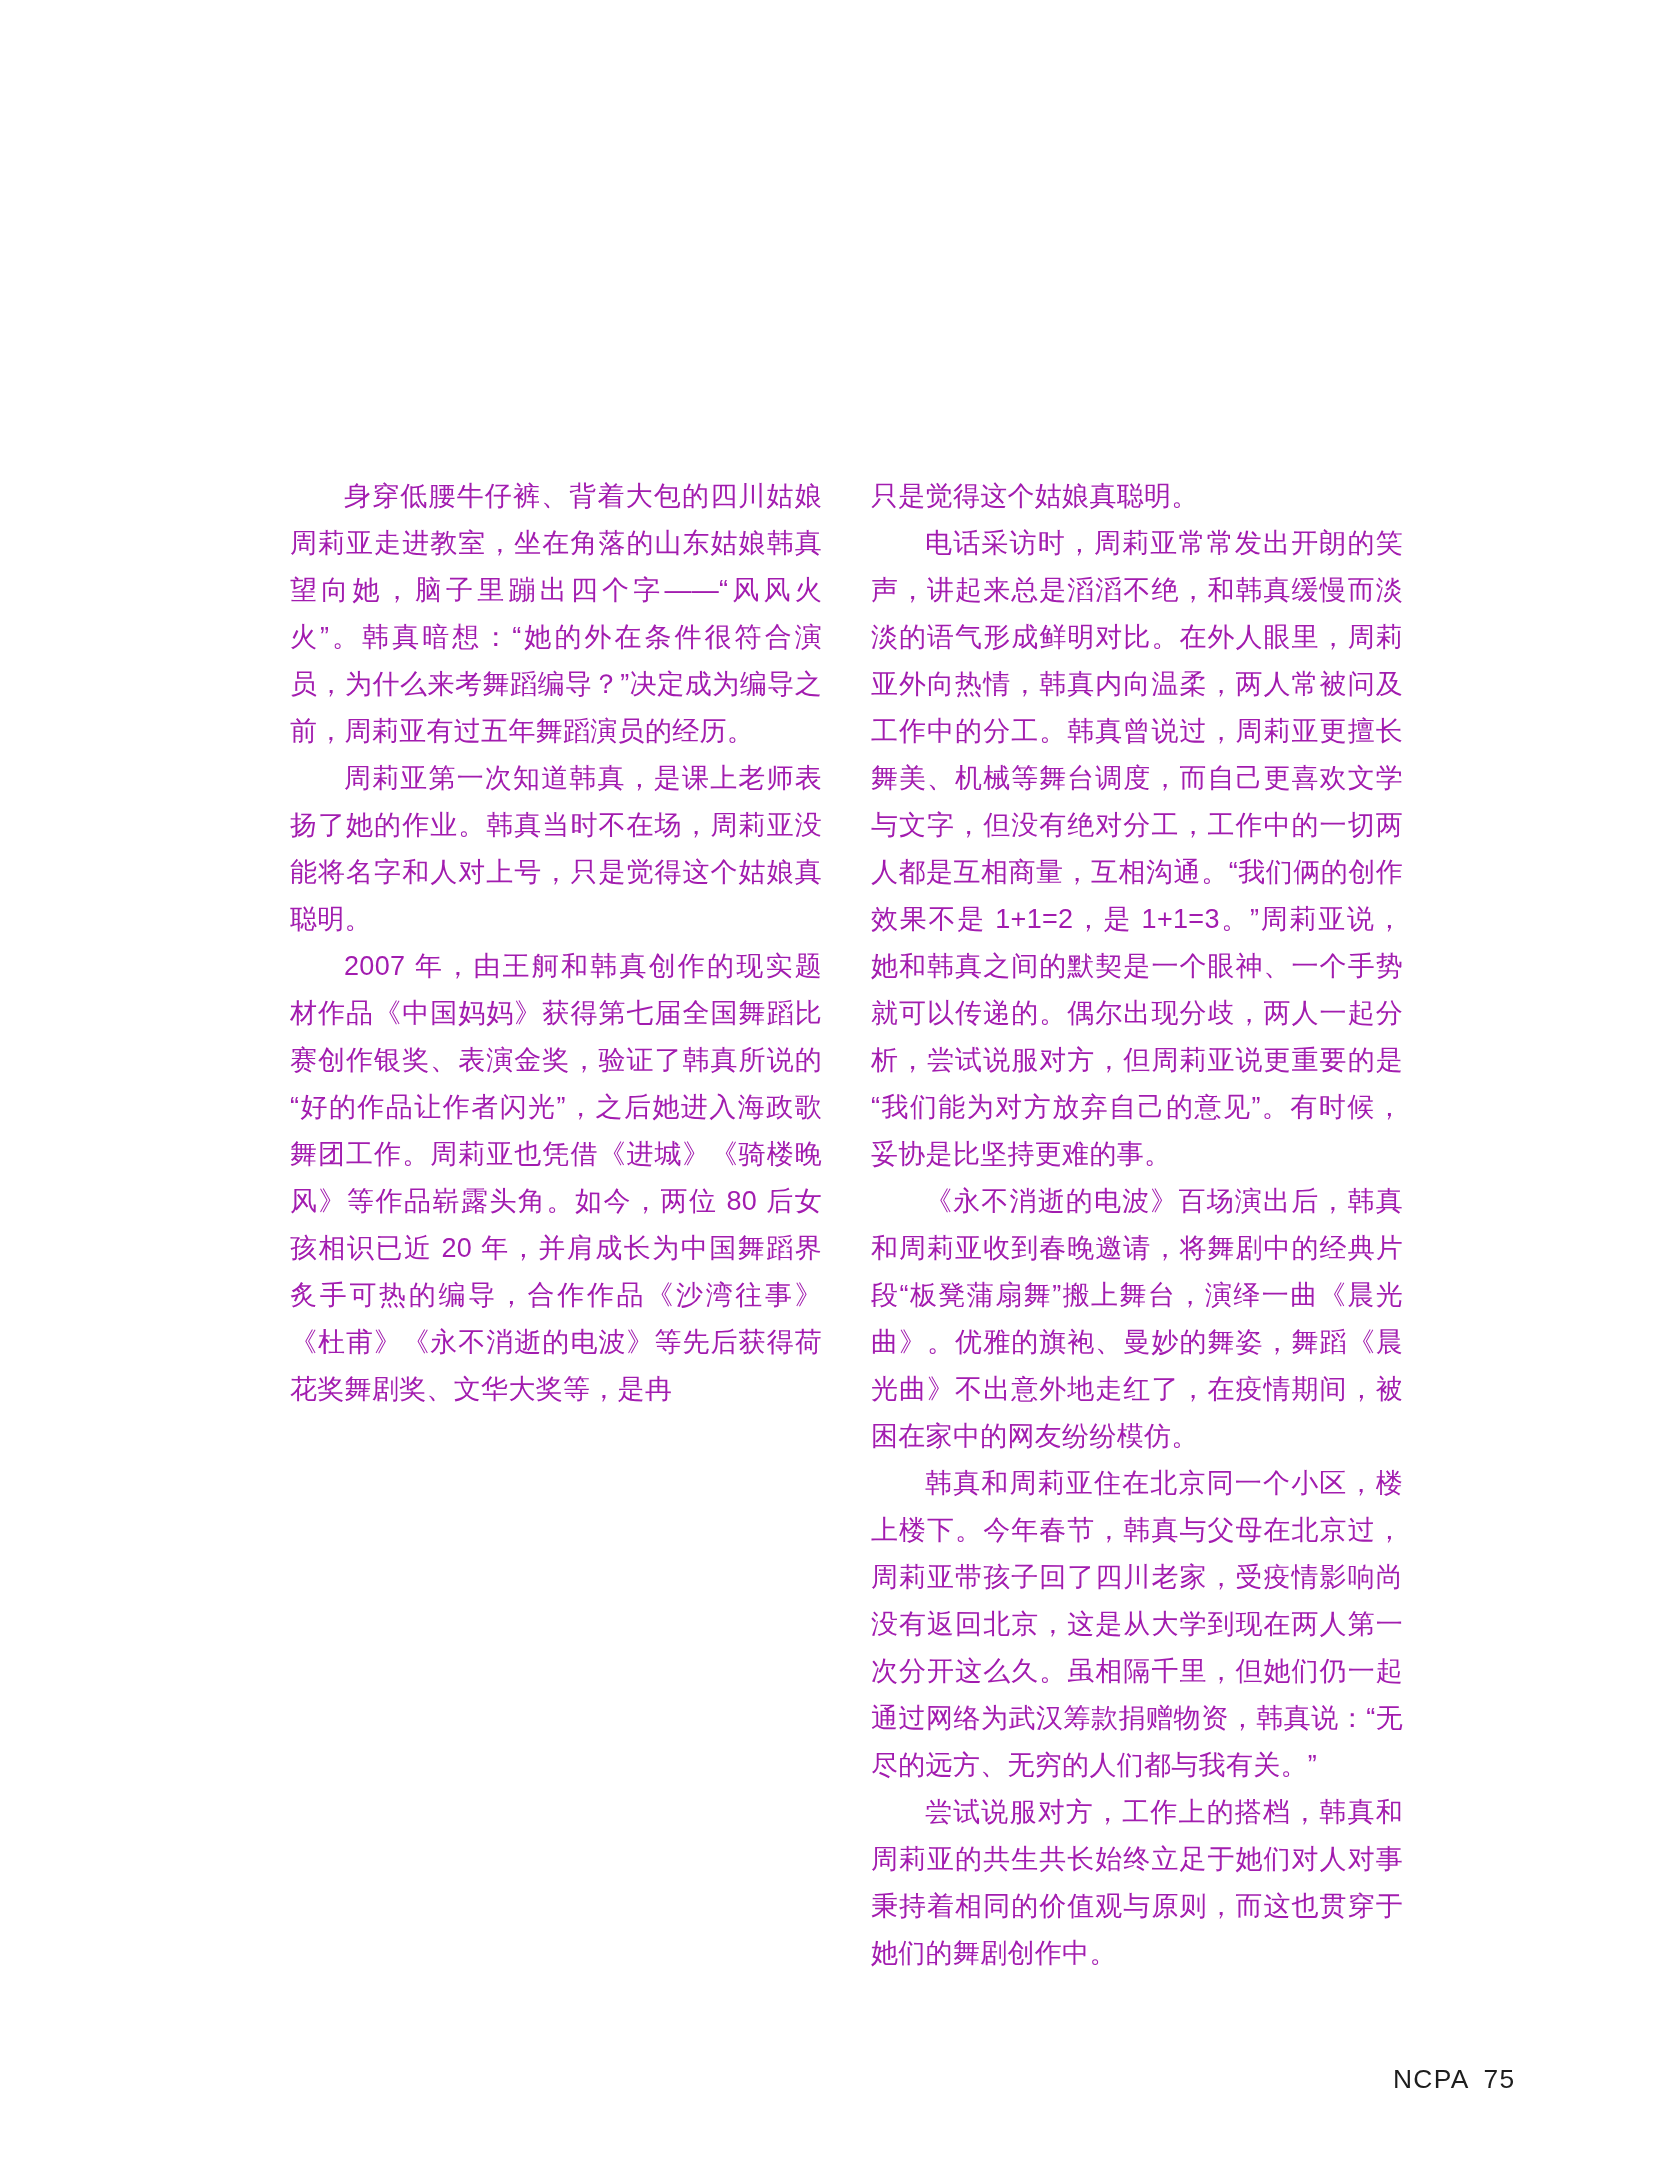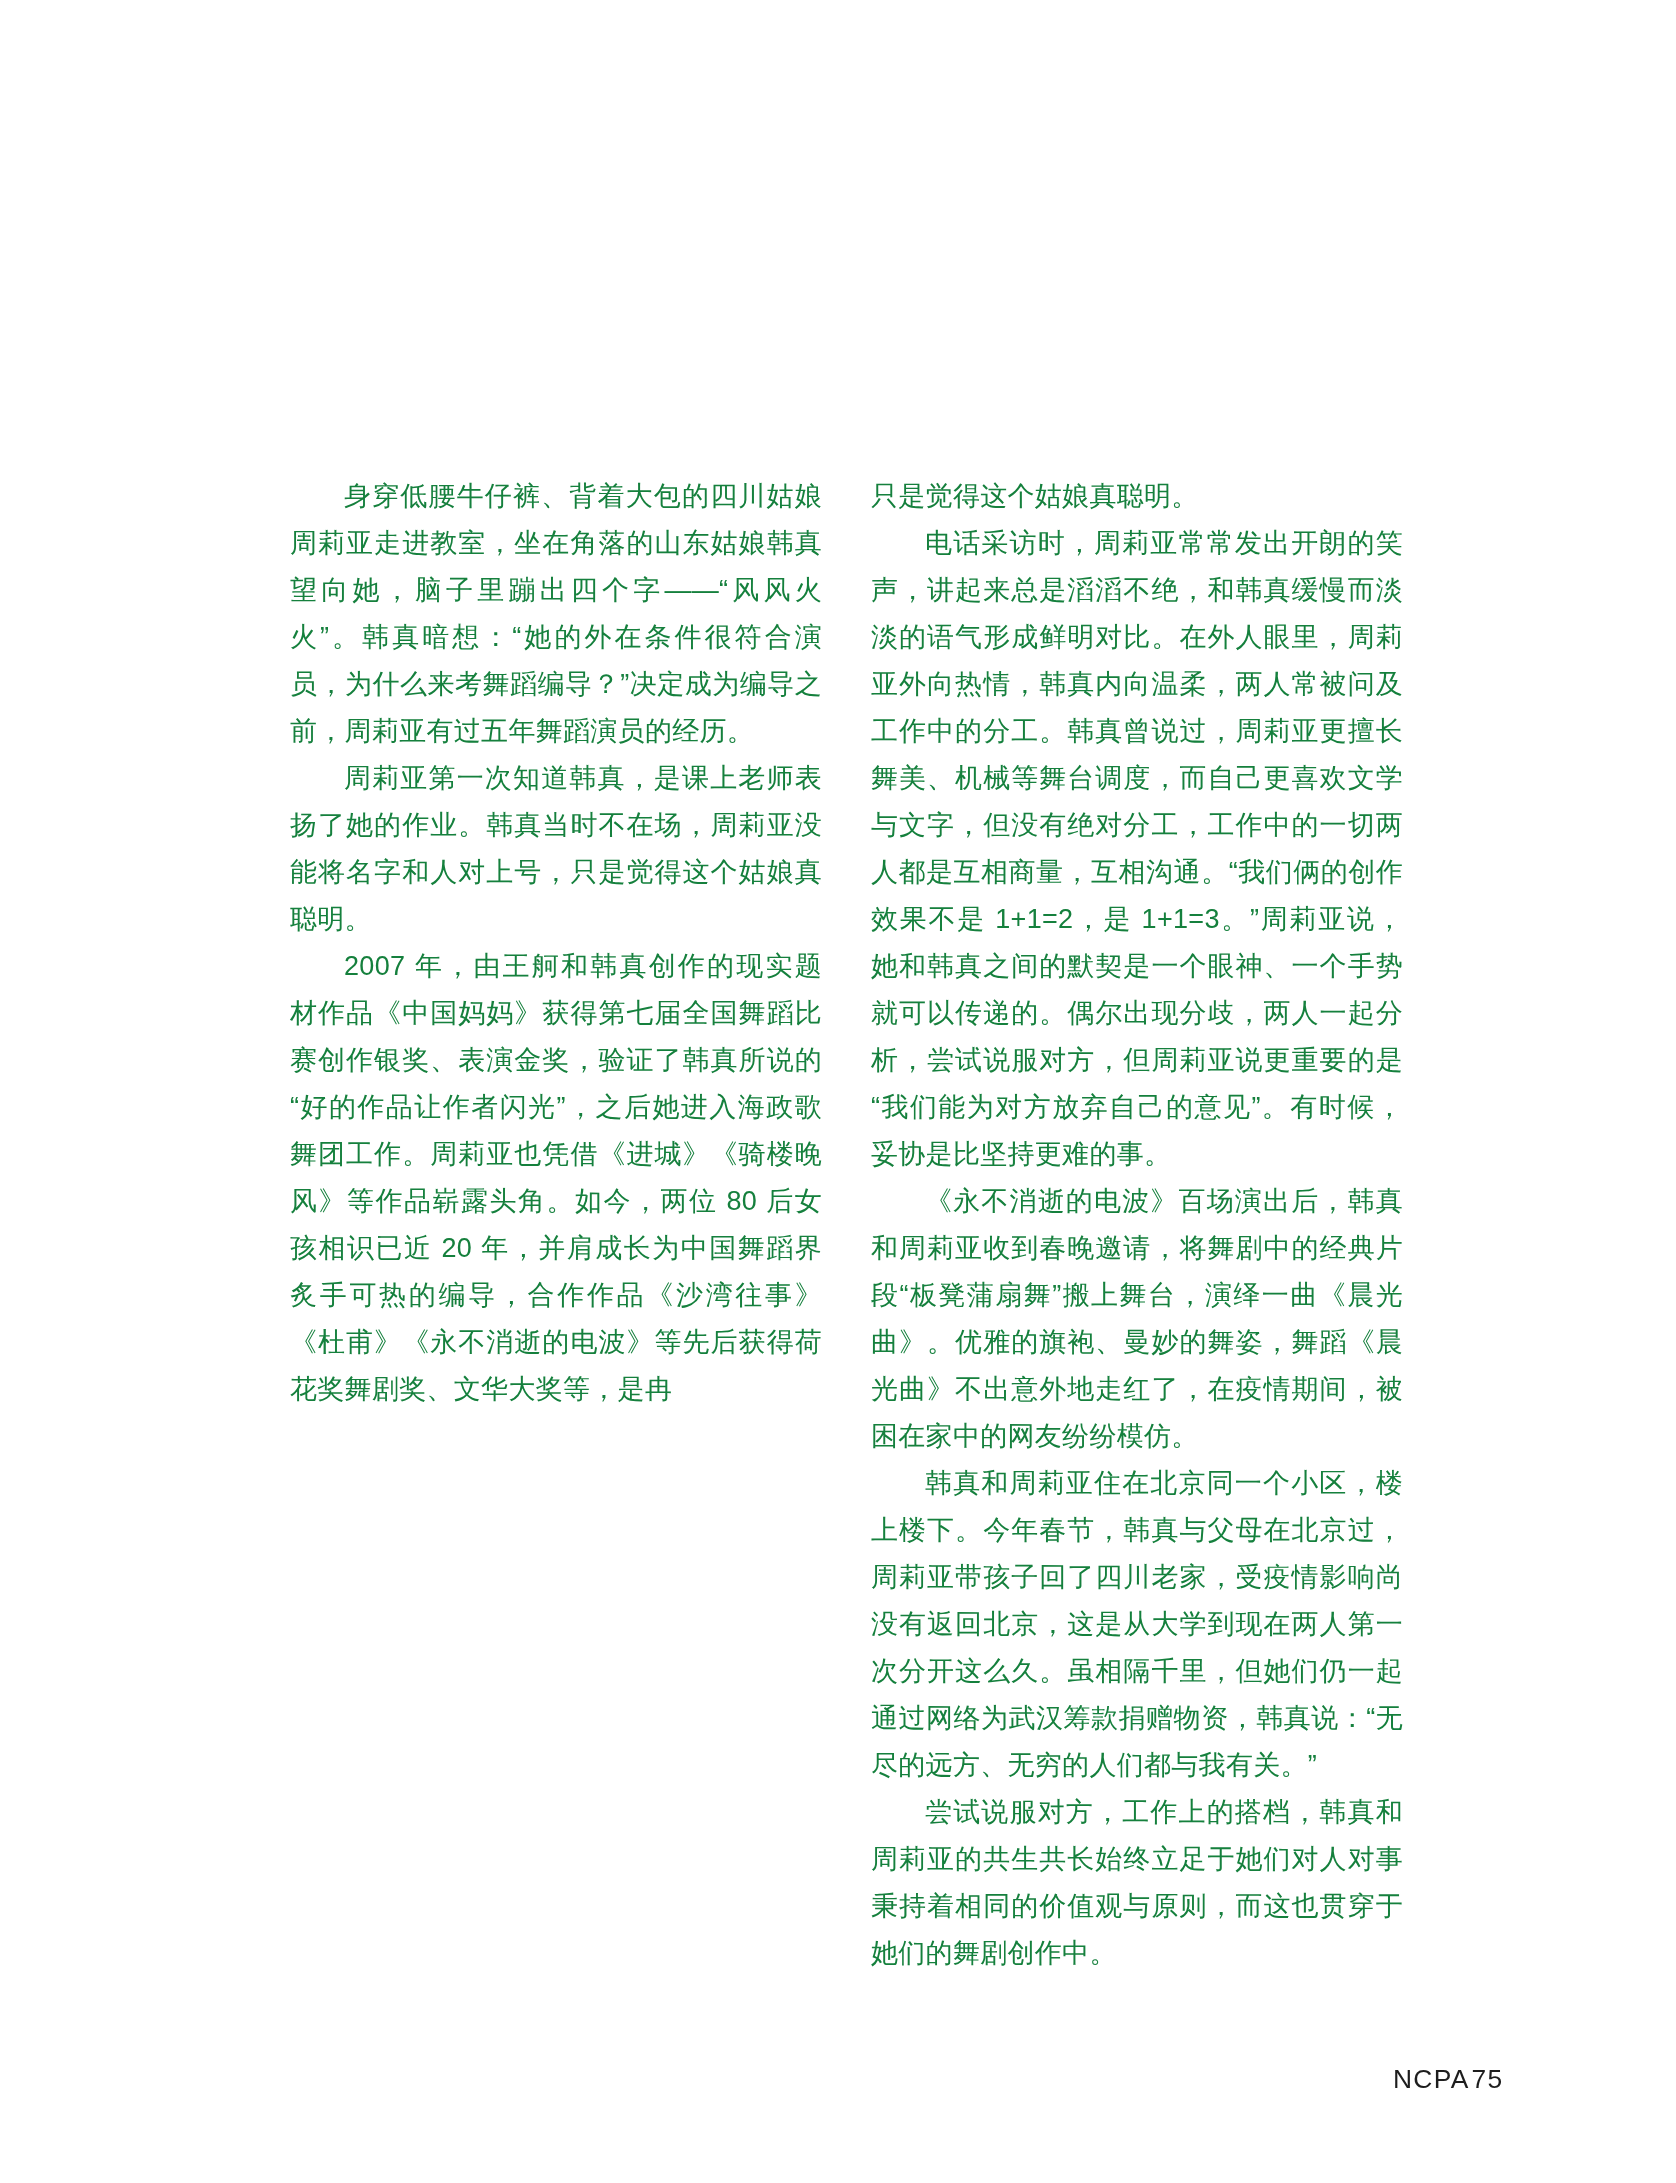--- a/index.html
+++ b/index.html
@@ -15,41 +15,41 @@
     overflow: hidden;
     font-family: "Liberation Sans", sans-serif;
   }
   .column {
     position: absolute;
     top: 473px;
     width: 532px;
     font-size: 27px;
     line-height: 47px;
     letter-spacing: 0.3px;
-    color: #15803d;
+    color: #a21caf;
     text-align: justify;
   }
   .column-left  { left: 290px; }
   .column-right { left: 871px; }
   .para {
     margin: 0;
     padding: 0;
   }
   .para.indent { text-indent: 2em; }
   .footer {
     position: absolute;
     left: 1393px;
     top: 2064px;
     font-size: 26.4px;
     letter-spacing: 1.3px;
     color: #1d1d1d;
     font-family: "Liberation Sans", sans-serif;
     white-space: nowrap;
   }
-  .footer .page-number { margin-left: 2px; }
+  .footer .page-number { margin-left: 14px; }
 </style>
 </head>
 <body>
 
 <div class="page">
 
   <div class="column column-left">
       <p class="para indent">身穿低腰牛仔裤、背着大包的四川姑娘周莉亚走进教室，坐在角落的山东姑娘韩真望向她，脑子里蹦出四个字——“风风火火”。韩真暗想：“她的外在条件很符合演员，为什么来考舞蹈编导？”决定成为编导之前，周莉亚有过五年舞蹈演员的经历。</p>
       <p class="para indent">周莉亚第一次知道韩真，是课上老师表扬了她的作业。韩真当时不在场，周莉亚没能将名字和人对上号，只是觉得这个姑娘真聪明。</p>
       <p class="para indent">2007 年，由王舸和韩真创作的现实题材作品《中国妈妈》获得第七届全国舞蹈比赛创作银奖、表演金奖，验证了韩真所说的“好的作品让作者闪光”，之后她进入海政歌舞团工作。周莉亚也凭借《进城》《骑楼晚风》等作品崭露头角。如今，两位 80 后女孩相识已近 20 年，并肩成长为中国舞蹈界炙手可热的编导，合作作品《沙湾往事》《杜甫》《永不消逝的电波》等先后获得荷花奖舞剧奖、文华大奖等，是冉</p>

